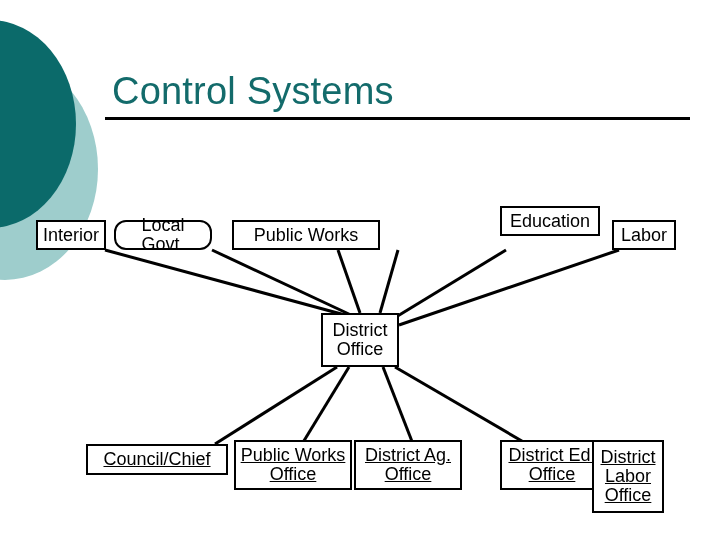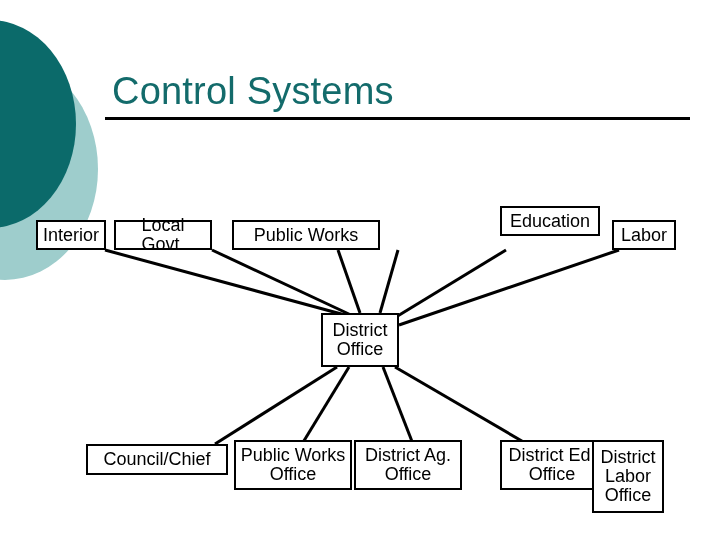--- a/index.html
+++ b/index.html
@@ -91,21 +91,21 @@
     font-size: 18px;
     line-height: 19px;
     display: flex;
     align-items: center;
     justify-content: center;
     text-align: center;
     padding: 0 5px;
     z-index: 3;
     white-space: pre-line;
   }
-  .node.tight { padding: 0 4px; }
+  .node.tight { padding: 0 4px; text-decoration: underline; }
 </style>
 </head>
 <body>
 
 <div id="slide">
 
   <div class="deco-circle" id="deco-light"></div>
   <div class="deco-circle" id="deco-dark"></div>
 
   <div id="title">Control Systems</div>
@@ -122,21 +122,21 @@
       <line x1="619" y1="250" x2="399" y2="325"></line>
 
       <line x1="337" y1="367" x2="215" y2="444"></line>
       <line x1="349" y1="367" x2="302" y2="444"></line>
       <line x1="383" y1="367" x2="413" y2="444"></line>
       <line x1="395" y1="367" x2="527" y2="444"></line>
     </g>
   </svg>
 
   <div class="node" style="left:36px;  top:220px; width:70px;  height:30px;">Interior</div>
-  <div class="node" style="left:114px; top:220px; width:98px;  height:30px;">Local Govt.</div>
+  <div class="node" style="left:114px; top:220px; width:98px;  height:30px;border-radius:12px;">Local Govt.</div>
   <div class="node" style="left:232px; top:220px; width:148px; height:30px;">Public Works</div>
   <div class="node" style="left:500px; top:206px; width:100px; height:30px;">Education</div>
   <div class="node" style="left:612px; top:220px; width:64px;  height:30px;">Labor</div>
 
   <div class="node" style="left:321px; top:313px; width:78px; height:54px;">District
 Office</div>
 
   <div class="node tight" style="left:86px;  top:444px; width:142px; height:31px;">Council/Chief</div>
   <div class="node tight" style="left:234px; top:440px; width:118px; height:50px;">Public Works
 Office</div>

